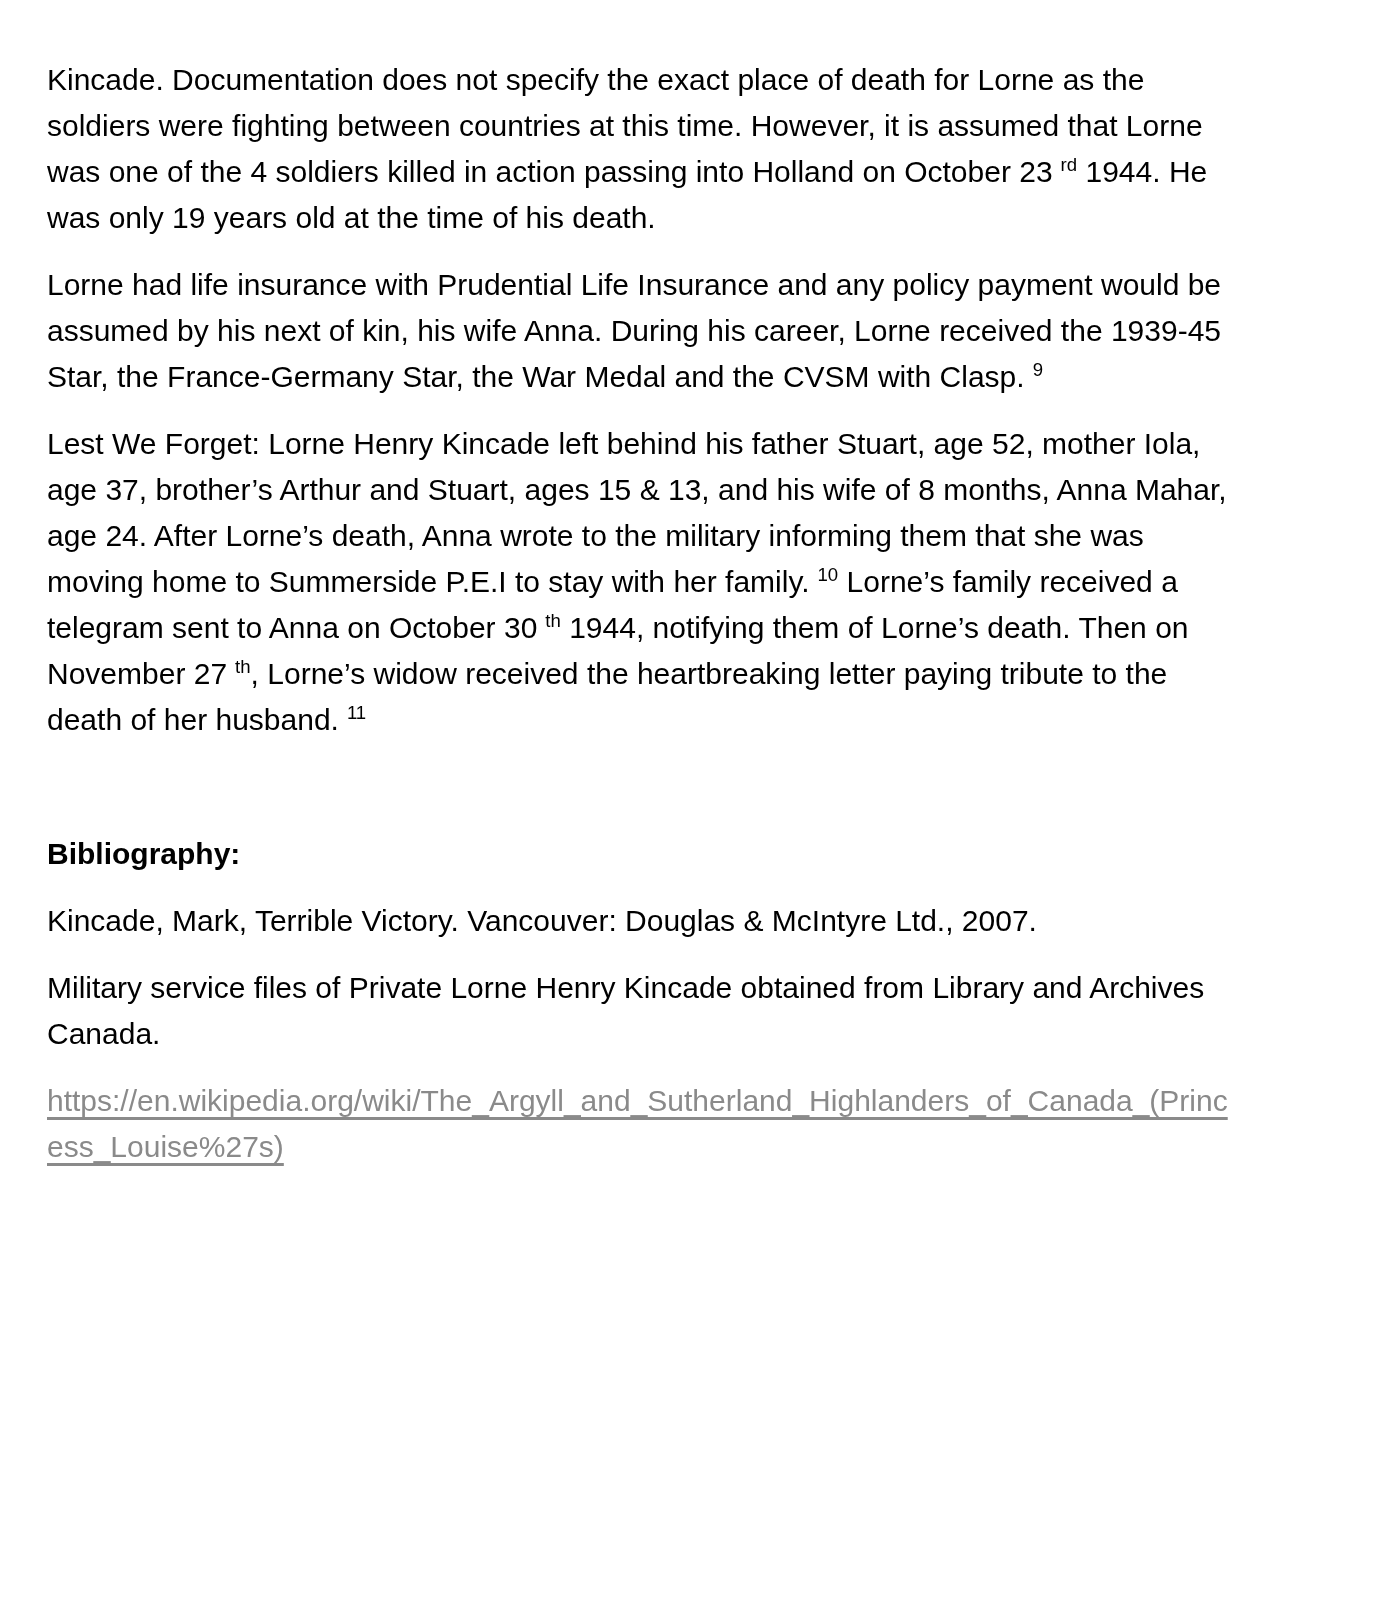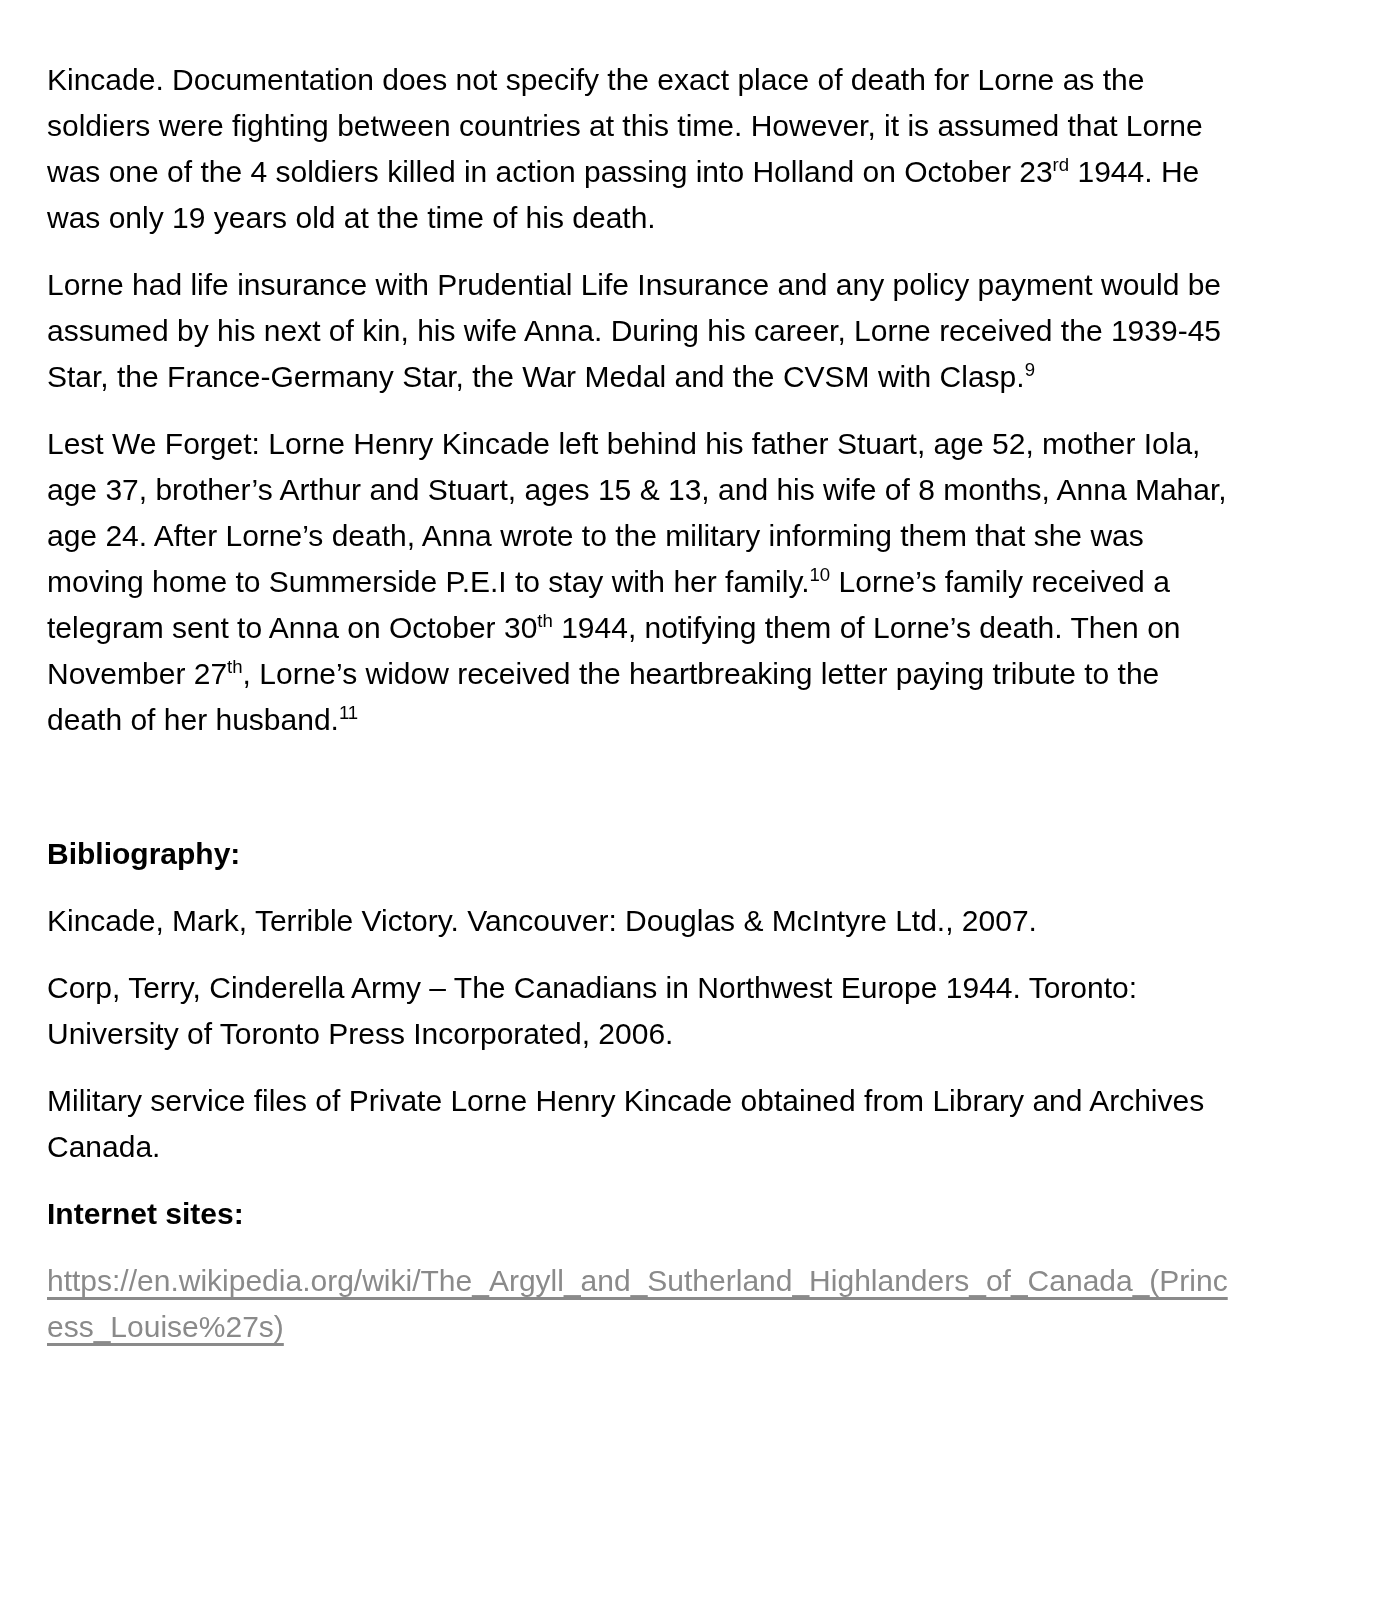--- a/index.html
+++ b/index.html
@@ -32,20 +32,21 @@
   .heading {
     font-size: 30px;
     line-height: 46px;
     font-weight: bold;
     margin: 12px 0 21px 0;
   }
   sup.fn {
     font-size: 0.62em;
     line-height: 0;
     vertical-align: super;
+    margin-left: 8px;
   }
   .spacer-paragraph {
     height: 46px;
     margin: 0 0 21px 0;
   }
   a.doc-link {
     display: block;
     color: #8a8a8a;
     text-decoration: underline;
     text-decoration-thickness: 2.5px;
@@ -66,22 +67,20 @@
 
   <p class="para"><span class="lead-bold">Lest We Forget:</span><span class="run"> Lorne Henry Kincade left behind his father Stuart, </span><span class="it">age 52</span><span class="run">, mother Iola, </span><span class="it">age 37</span><span class="run">, brother’s Arthur and Stuart, ages </span><span class="it">15 &amp; 13</span><span class="run">, and his wife of 8 months, Anna Mahar, </span><span class="it">age 24</span><span class="run">. After Lorne’s death, Anna wrote to the military informing them that she was moving home to Summerside P.E.I to stay with her family.</span><sup class="fn">10</sup><span class="run"> Lorne’s family received a telegram sent to Anna on October 30</span><sup class="fn">th</sup><span class="run"> 1944, notifying them of Lorne’s death. Then on November 27</span><sup class="fn">th</sup><span class="run">, Lorne’s widow received the heartbreaking letter paying tribute to the death of her husband.</span><sup class="fn">11</sup></p>
 
 
   <div class="spacer-paragraph"></div>
 
   <h2 class="heading">Bibliography:</h2>
 
   <p class="para"><span class="run">Kincade, Mark, </span><span class="it">Terrible Victory</span><span class="run">. Vancouver: Douglas &amp; McIntyre Ltd., 2007.</span></p>
 
-  <p class="para"><span class="run">Corp, Terry, </span><span class="it">Cinderella Army – The Canadians in Northwest Europe 1944</span><span class="run">. Toronto: University of Toronto Press Incorporated, 2006.</span></p>
 
 
   <p class="para">Military service files of Private Lorne Henry Kincade obtained from Library and Archives Canada.</p>
 
-  <h2 class="heading">Internet sites:</h2>
 
   <p class="para"><a class="doc-link" href="#">https://en.wikipedia.org/wiki/The_Argyll_and_Sutherland_Highlanders_of_Canada_(Princess_Louise%27s)</a></p>
 
 </div>
 
 </body></html>

